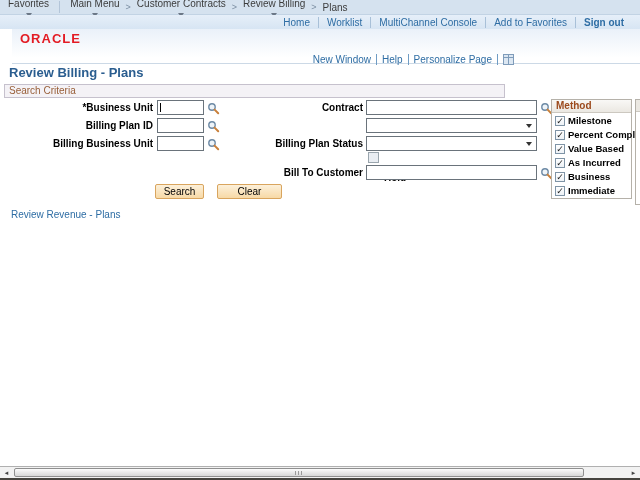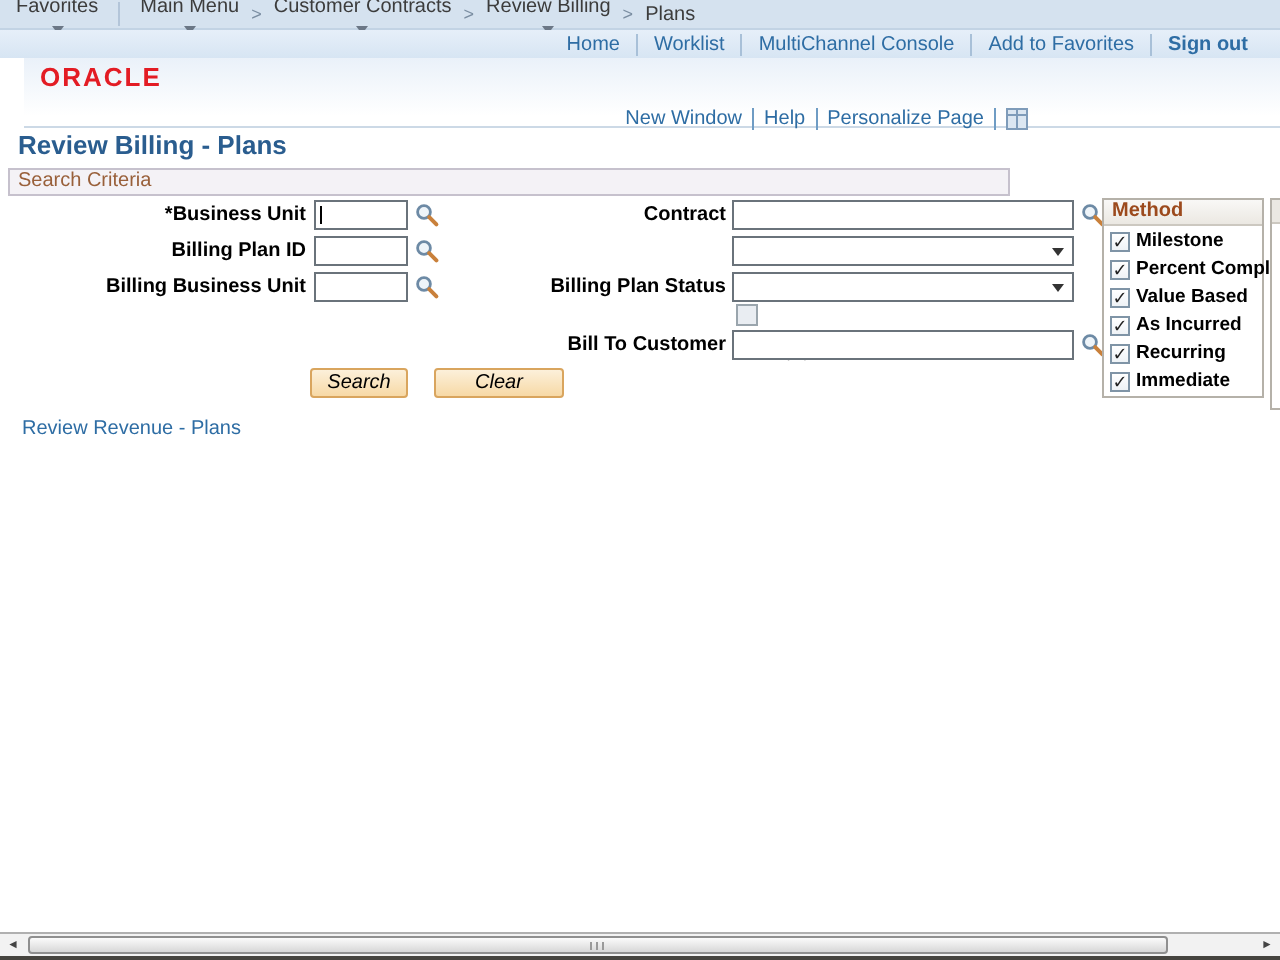--- a/index.html
+++ b/index.html
@@ -51,21 +51,21 @@
   .sel-arrow { position:absolute; right:4px; top:5px; width:0; height:0;
     border-left:3px solid transparent; border-right:3px solid transparent; border-top:4px solid #333; }
   .caret { position:absolute; left:160px; top:103px; width:1px; height:9px; background:#000; }
 
   .holdbox { position:absolute; left:368px; top:152px; width:11px; height:11px;
     border:1px solid #9aa5ad; background:#e9edf2; cursor:pointer; }
   .holdlabel { position:absolute; left:384px; top:152px; font-size:10px; font-weight:bold;margin-top:20px; }
 
   .btn { position:absolute; height:15px; border:1px solid #d9a55e; border-radius:2px;
     background:linear-gradient(180deg,#fcf0da,#f7d9a6); font-size:10px; text-align:center;
-    line-height:13px; cursor:pointer; color:#000;font-style:italic; }
+    line-height:13px; cursor:pointer; color:#000; }
 
   .rellink { position:absolute; left:11px; top:209px; font-size:10px; color:#2e6da4; cursor:pointer; }
 
   
   .methodbox { position:absolute; left:551px; top:99px; width:81px; height:100px;
     border:1px solid #b5b1a9; background:#fff; }
   .methodhdr { height:13px; background:linear-gradient(180deg,#f9f8f6,#ebe8e2);
     border-bottom:1px solid #ccc8c0; font-size:10px; font-weight:bold; color:#9c4a1d;
     line-height:12px; padding-left:4px; }
   .mitem { display:flex; align-items:center; gap:3px; height:13px; padding-left:3px; margin-top:1px; }
@@ -227,21 +227,21 @@
     <div class="mitem">
       <span class="cb">✓</span>
       <span class="mlabel">Value Based</span>
     </div>
     <div class="mitem">
       <span class="cb">✓</span>
       <span class="mlabel">As Incurred</span>
     </div>
     <div class="mitem">
       <span class="cb">✓</span>
-      <span class="mlabel">Recurring</span>
+      <span class="mlabel">Business</span>
     </div>
     <div class="mitem">
       <span class="cb">✓</span>
       <span class="mlabel">Immediate</span>
     </div>
   </div>
 
   <div class="cutbox">
     <div class="hdr"></div>
   </div>

